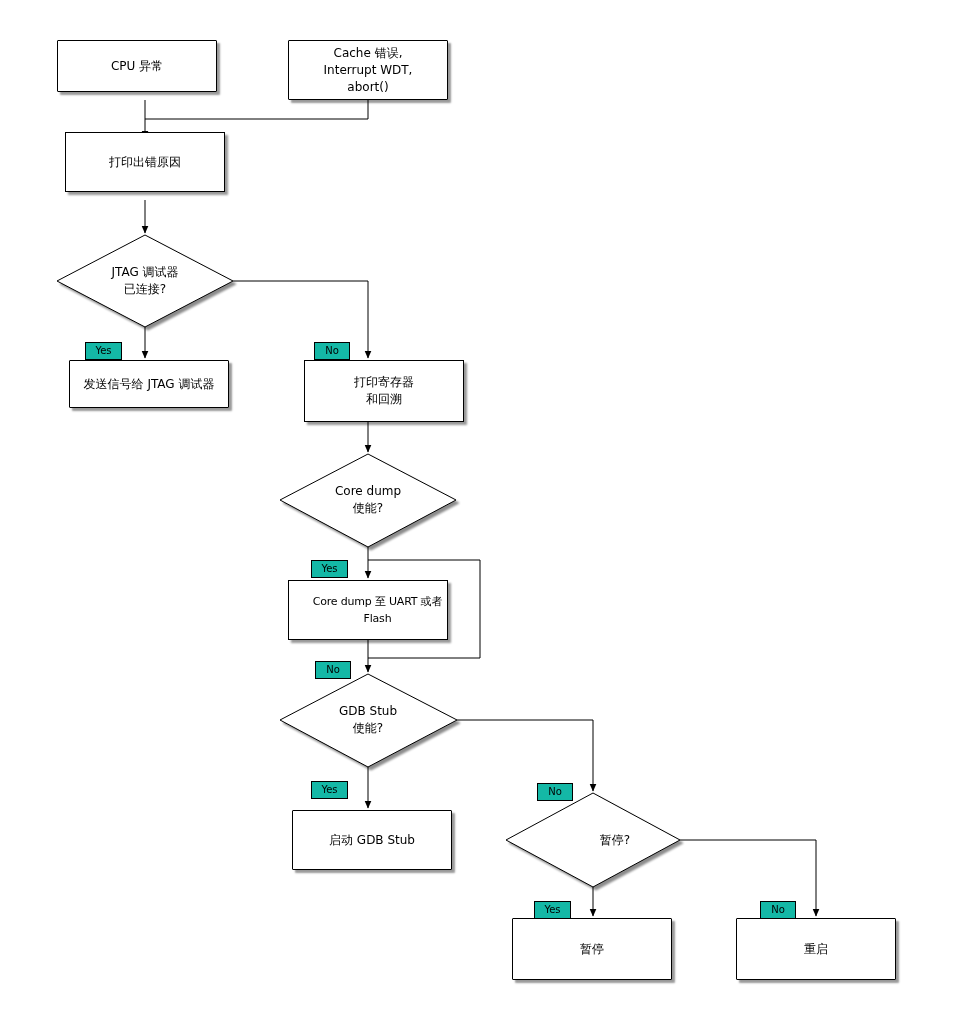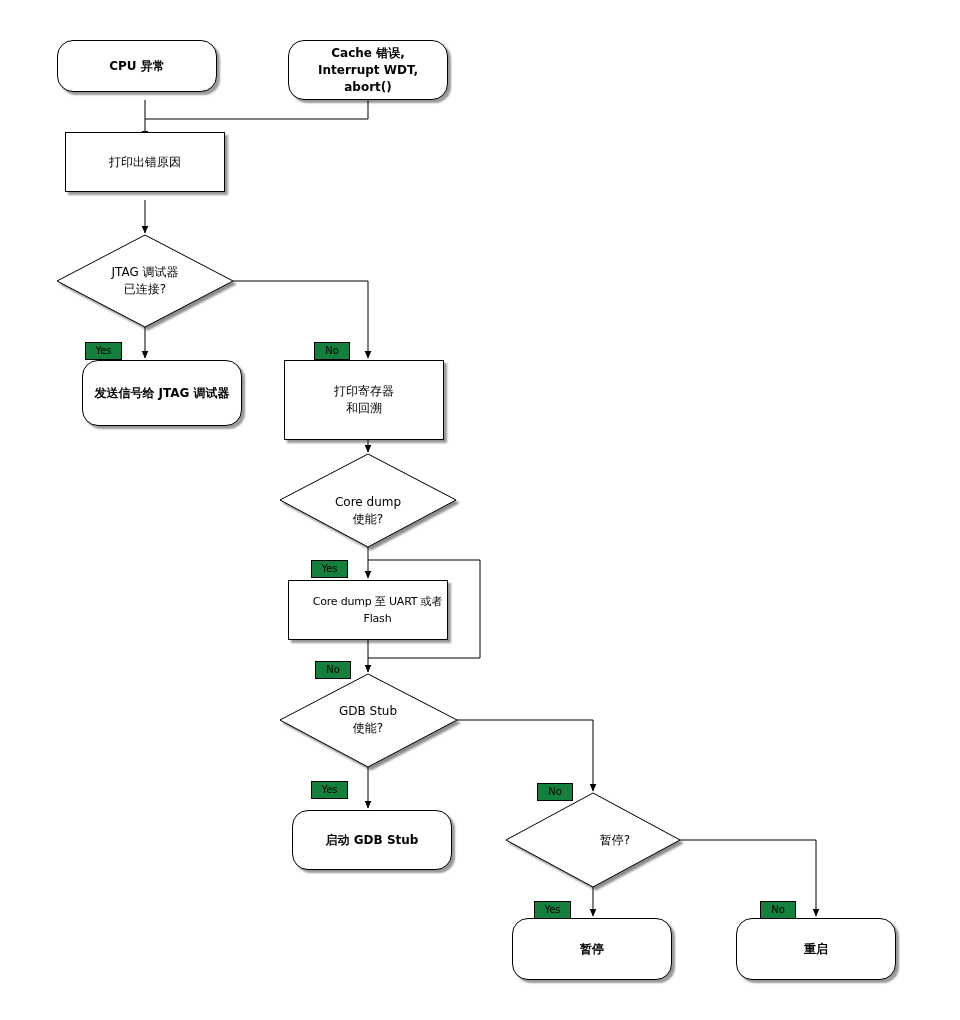--- a/index.html
+++ b/index.html
@@ -8,24 +8,24 @@
     font-family:"DejaVu Sans",sans-serif;color:#000;overflow:hidden;
   }
   .canvas svg{position:absolute;left:0;top:0;width:960px;height:1020px;}
   .node{
     position:absolute;background:#ffffff;border:1px solid #000;
     display:flex;align-items:center;justify-content:center;
     text-align:center;font-size:12px;line-height:17px;
     white-space:pre-line;box-sizing:border-box;
     box-shadow:3px 3px 2px rgba(0,0,0,0.40);
   }
-  .rounded{border-radius:16px;font-weight:bold;}
+  .rounded{border-radius:1px;}
   .small-text{font-size:11px;letter-spacing:-0.2px;padding-left:19px;}
   .edge-label{
-    position:absolute;background:#15803d;border:1px solid #000;
+    position:absolute;background:#14b8a6;border:1px solid #000;
     display:flex;align-items:center;justify-content:center;
     font-size:10px;line-height:10px;box-sizing:border-box;
   }
   .dtext{
     position:absolute;text-align:center;font-size:12px;line-height:17px;
     white-space:pre-line;pointer-events:none;
   }
 </style>
 </head>
 <body>
@@ -63,37 +63,37 @@
   </svg>
 
   <div class="node rounded" style="left:57px;top:40px;width:160px;height:52px">CPU 异常</div>
 
   <div class="node rounded" style="left:288px;top:40px;width:160px;height:60px">Cache 错误,
 Interrupt WDT,
 abort()</div>
 
   <div class="node" style="left:65px;top:132px;width:160px;height:60px">打印出错原因</div>
 
-  <div class="node rounded" style="left:82px;top:360px;width:160px;height:66px">发送信号给 JTAG 调试器</div>
+  <div class="node rounded" style="left:69px;top:360px;width:160px;height:48px">发送信号给 JTAG 调试器</div>
 
-  <div class="node" style="left:284px;top:360px;width:160px;height:80px">打印寄存器
+  <div class="node" style="left:304px;top:360px;width:160px;height:62px">打印寄存器
 和回溯</div>
 
   <div class="node small-text" style="left:288px;top:580px;width:160px;height:60px">Core dump 至 UART 或者 Flash</div>
 
   <div class="node rounded" style="left:292px;top:810px;width:160px;height:60px">启动 GDB Stub</div>
 
   <div class="node rounded" style="left:512px;top:918px;width:160px;height:62px">暂停</div>
 
   <div class="node rounded" style="left:736px;top:918px;width:160px;height:62px">重启</div>
 
   <div class="dtext" style="left:65px;top:264px;width:160px">JTAG 调试器
 已连接?</div>
 
-  <div class="dtext" style="left:288px;top:494px;width:160px">Core dump
+  <div class="dtext" style="left:288px;top:483px;width:160px">Core dump
 使能?</div>
 
   <div class="dtext" style="left:288px;top:703px;width:160px">GDB Stub
 使能?</div>
 
   <div class="dtext" style="left:535px;top:832px;width:160px">暂停?</div>
 
   <div class="edge-label" style="left:85px;top:342px;width:37px;height:18px">Yes</div>
 
   <div class="edge-label" style="left:314px;top:342px;width:36px;height:18px">No</div>

